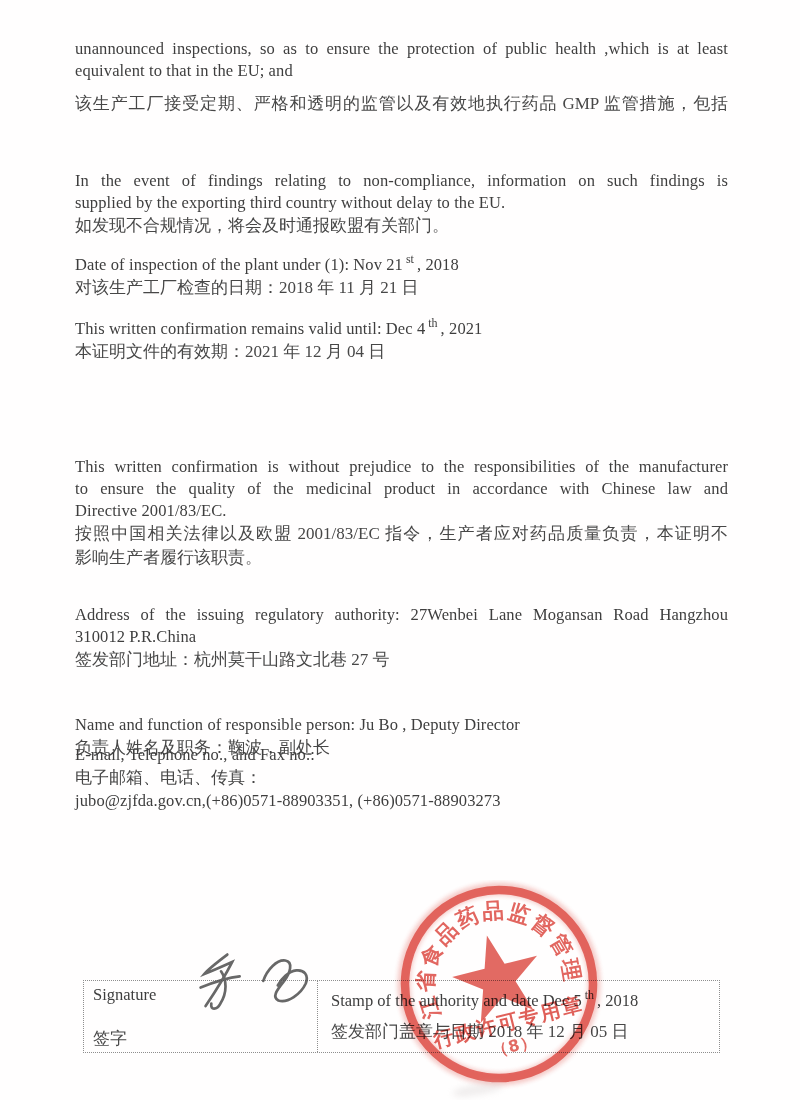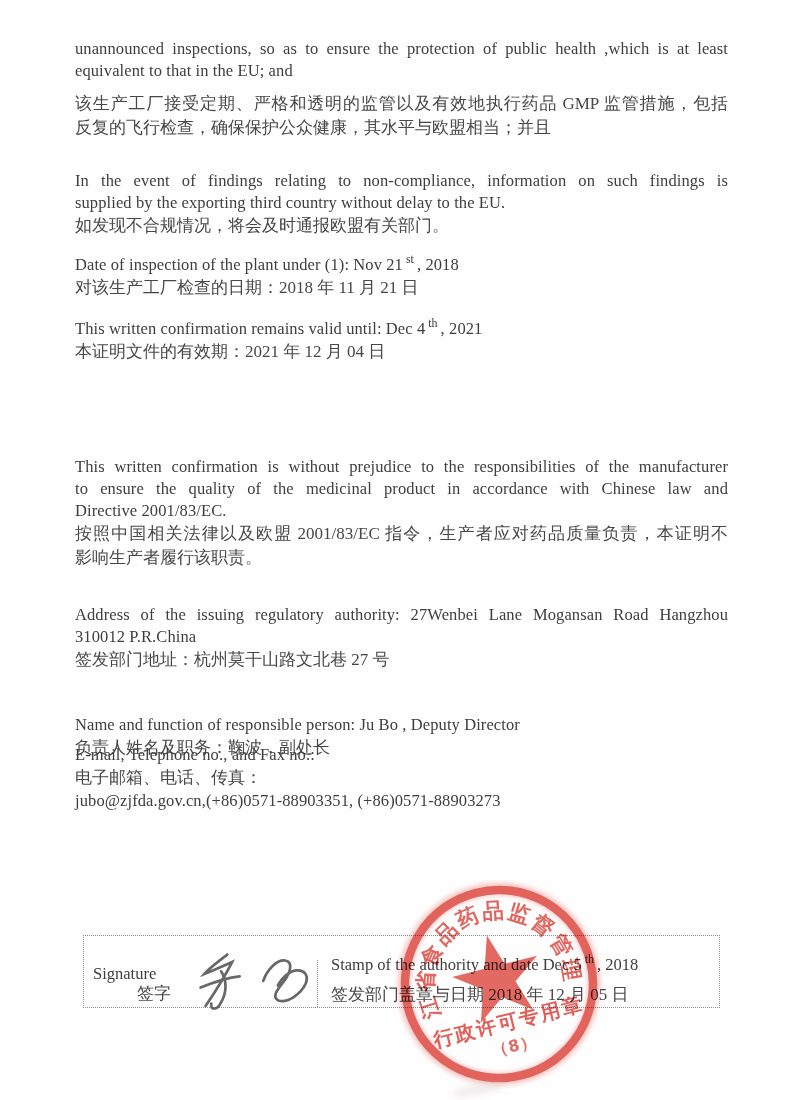--- a/index.html
+++ b/index.html
@@ -9,31 +9,31 @@
     font-family:"Liberation Serif","DejaVu Serif",serif;
     color:#3e3e3e;
   }
   .para{position:absolute;left:75px;width:653px;}
   .en{font-size:16.5px;line-height:22px;letter-spacing:.1px;}
   .zh{font-size:17px;line-height:24px;color:#474747;}
   .j{text-align:justify;text-align-last:justify;}
   sup.ss{font-size:12px;vertical-align:super;margin:8px 3px;letter-spacing:0;}
   
   .sig-table{
-    position:absolute;left:83px;top:935px;width:637px;height:73px;
-    border:1px dotted #8e8e8e;display:flex;box-sizing:border-box;background:transparent;align-items:flex-end;
+    position:absolute;left:83px;top:980px;width:637px;height:73px;
+    border:1px dotted #8e8e8e;display:flex;box-sizing:border-box;background:transparent;
   }
   .sig-cell{
     width:234px;border-right:1px dotted #8e8e8e;box-sizing:border-box;
     display:flex;flex-direction:column;justify-content:space-between;
     padding:4px 8px 3px 9px;position:relative;
   }
   .stamp-cell{flex:1;padding:3px 8px 0 13px;box-sizing:border-box;}
   .sig-en{font-size:16.5px;line-height:20px;}
-  .sig-zh{font-size:17px;line-height:20px;color:#474747;margin-left:44px;}
+  .sig-zh{font-size:17px;line-height:20px;color:#474747;}
   .stamp-line-en{font-size:16.5px;line-height:23px;}
   .stamp-line-zh{font-size:17px;line-height:24px;color:#474747;margin-top:8px;}
   .signature-svg{position:absolute;left:178px;top:944px;pointer-events:none;}
   
   .seal{
     position:absolute;left:385px;top:880px;width:228px;height:212px;
     mix-blend-mode:multiply;opacity:.92;filter:blur(.4px);
     pointer-events:none;
   }
   .seal text{font-family:"DejaVu Sans","Liberation Sans",sans-serif;}
@@ -47,21 +47,20 @@
 
 <div class="page">
 
   <div class="para" style="top:38px">
     <div class="en j">unannounced inspections, so as to ensure the protection of public health ,which is at least</div>
     <div class="en">equivalent to that in the EU; and</div>
   </div>
 
   <div class="para" style="top:92px">
     <div class="zh j">该生产工厂接受定期、严格和透明的监管以及有效地执行药品 GMP 监管措施，包括</div>
-    <div class="zh">反复的飞行检查，确保保护公众健康，其水平与欧盟相当；并且</div>
   </div>
 
   <div class="para" style="top:170px">
     <div class="en j">In the event of findings relating to non-compliance, information on such findings is</div>
     <div class="en">supplied by the exporting third country without delay to the EU.</div>
     <div class="zh">如发现不合规情况，将会及时通报欧盟有关部门。</div>
   </div>
 
   <div class="para" style="top:248px">
     <div class="en"><span>Date of inspection of the plant under (1): Nov 21</span><sup class="ss">st</sup><span>, 2018</span></div>

